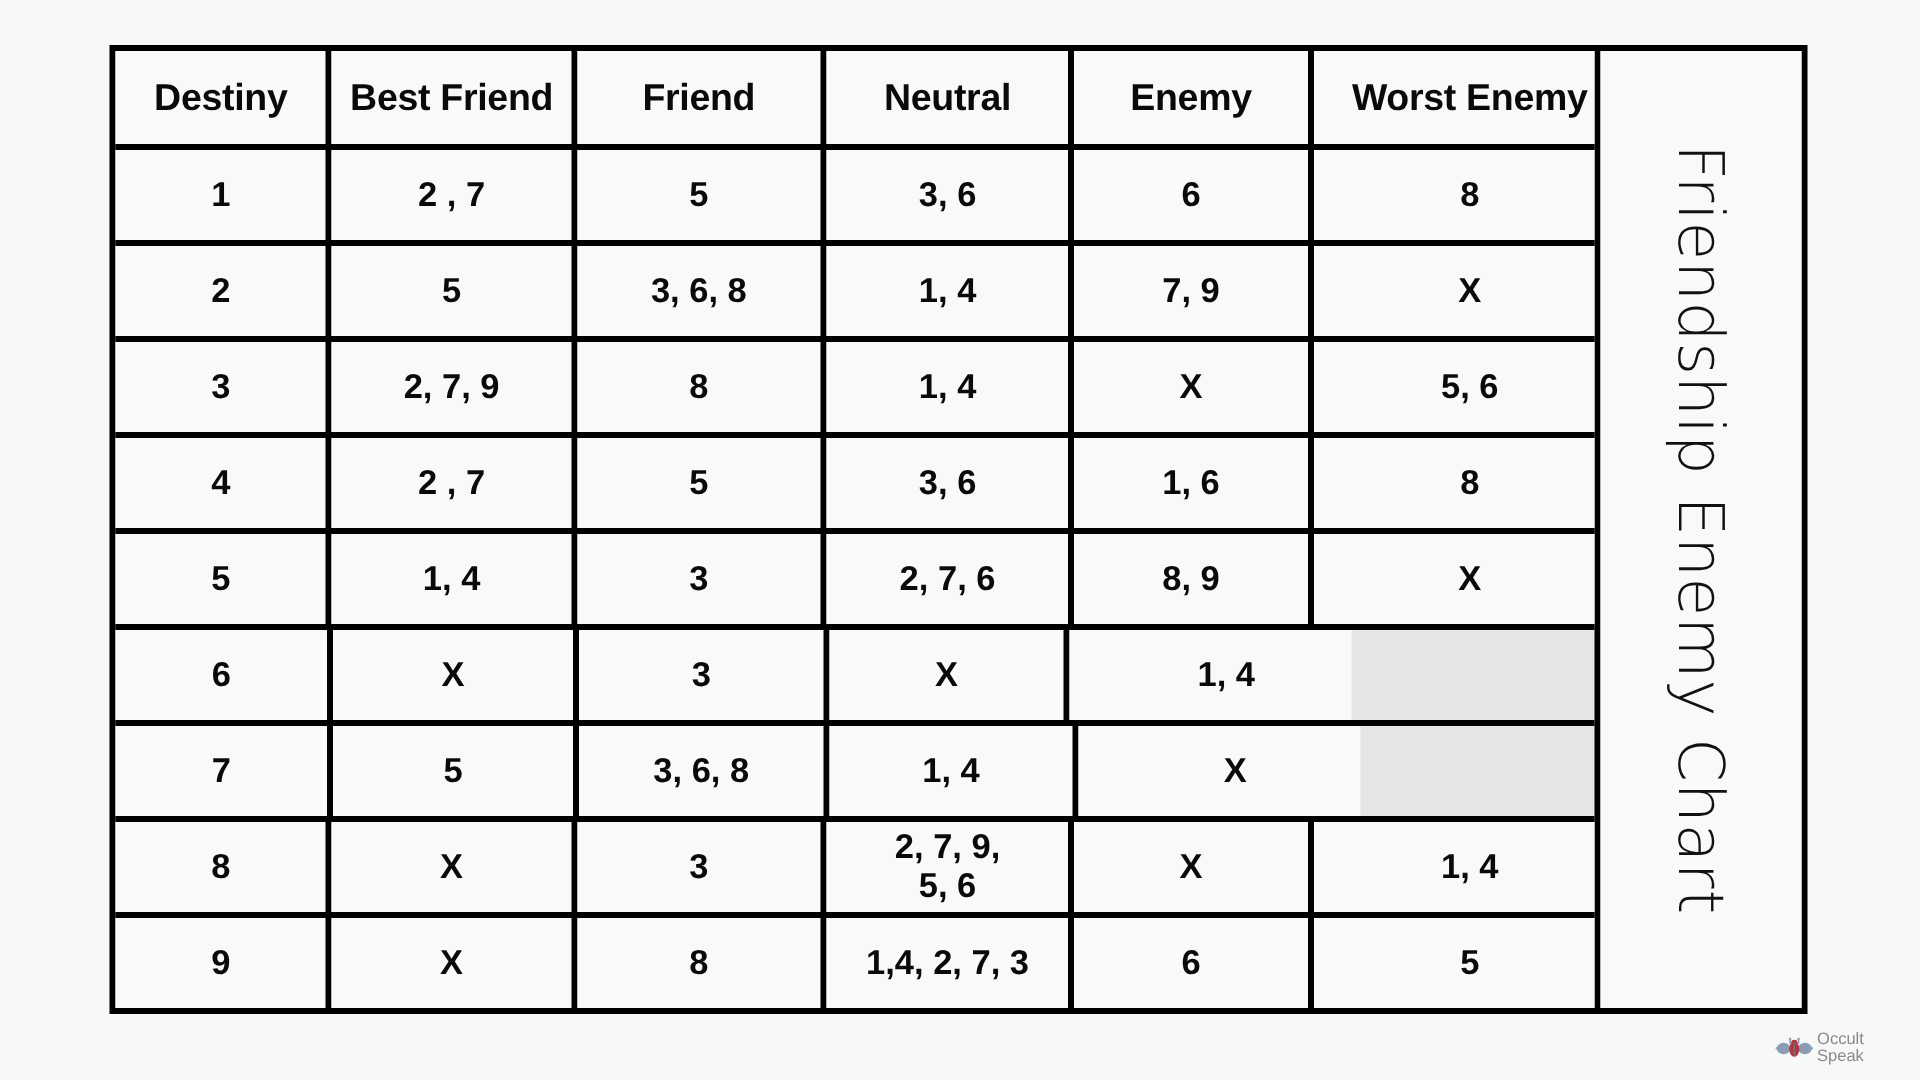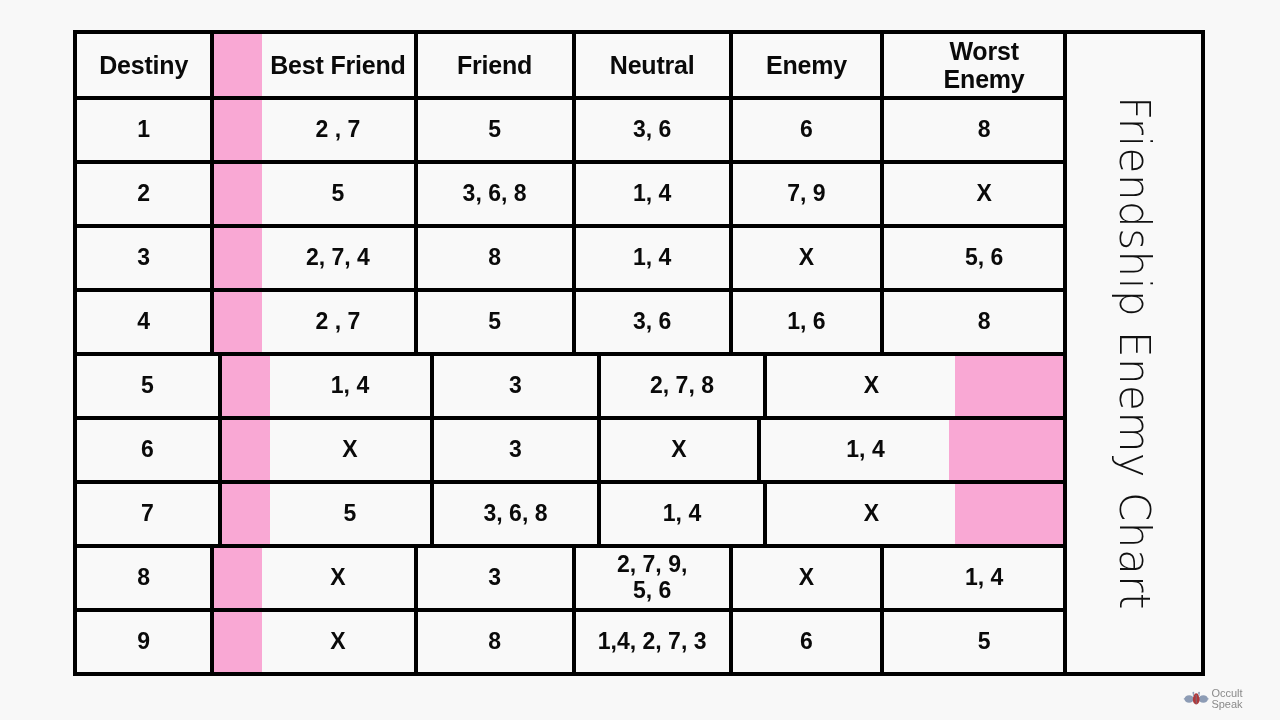--- a/index.html
+++ b/index.html
@@ -18,21 +18,21 @@
 
   
   #frame {
     position: absolute;
     left: 73px;
     top: 30px;
     width: 1132px;   
     height: 646px;   
     box-sizing: border-box;
     border: 4px solid #000;
-    background: #f9a8d4;
+    background: #e5e5e5;
     display: flex;
     flex-direction: row;
   }
 
   
   #table-wrap {
     width: 990px;           
     box-sizing: border-box;
     border-right: 4px solid #000;
     display: flex;
@@ -62,21 +62,21 @@
     line-height: 1.12;
     padding: 0 2px;
     background: #f9f9f9;
     overflow: hidden;
     white-space: pre-line;
   }
   .cell:last-child { border-right: none; padding-left: 23px; }
 
   
   .c0 { width: 145px; }
-  .c1 { width: 164px; margin-left: 48px; }
+  .c1 { width: 164px; }
   .c2 { width: 167px; }
   .c3 { width: 166px; text-align: center; }
   .c4 { width: 160px; }
   .c5 { width: 188px; }
 
   .row.header .cell {
     font-size: 25px;
     letter-spacing: -0.2px;
   }
   .row.header { flex: 1.04 1 0; }
@@ -152,41 +152,42 @@
       <div class="cell c0">2</div>
       <div class="cell c1">5</div>
       <div class="cell c2">3, 6, 8</div>
       <div class="cell c3">1, 4</div>
       <div class="cell c4">7, 9</div>
       <div class="cell c5">X</div>
     </div>
 
     <div class="row">
       <div class="cell c0">3</div>
-      <div class="cell c1">2, 7, 4</div>
+      <div class="cell c1">2, 7, 9</div>
       <div class="cell c2">8</div>
       <div class="cell c3">1, 4</div>
       <div class="cell c4">X</div>
       <div class="cell c5">5, 6</div>
     </div>
 
     <div class="row">
       <div class="cell c0">4</div>
       <div class="cell c1">2 , 7</div>
       <div class="cell c2">5</div>
       <div class="cell c3">3, 6</div>
       <div class="cell c4">1, 6</div>
       <div class="cell c5">8</div>
     </div>
 
     <div class="row">
       <div class="cell c0">5</div>
       <div class="cell c1">1, 4</div>
       <div class="cell c2">3</div>
-      <div class="cell c3">2, 7, 8</div>
+      <div class="cell c3">2, 7, 6</div>
+      <div class="cell c4">8, 9</div>
       <div class="cell c5">X</div>
     </div>
 
     <div class="row">
       <div class="cell c0">6</div>
       <div class="cell c1">X</div>
       <div class="cell c2">3</div>
       <div class="cell c4">X</div>
       <div class="cell c5">1, 4</div>
     </div>

